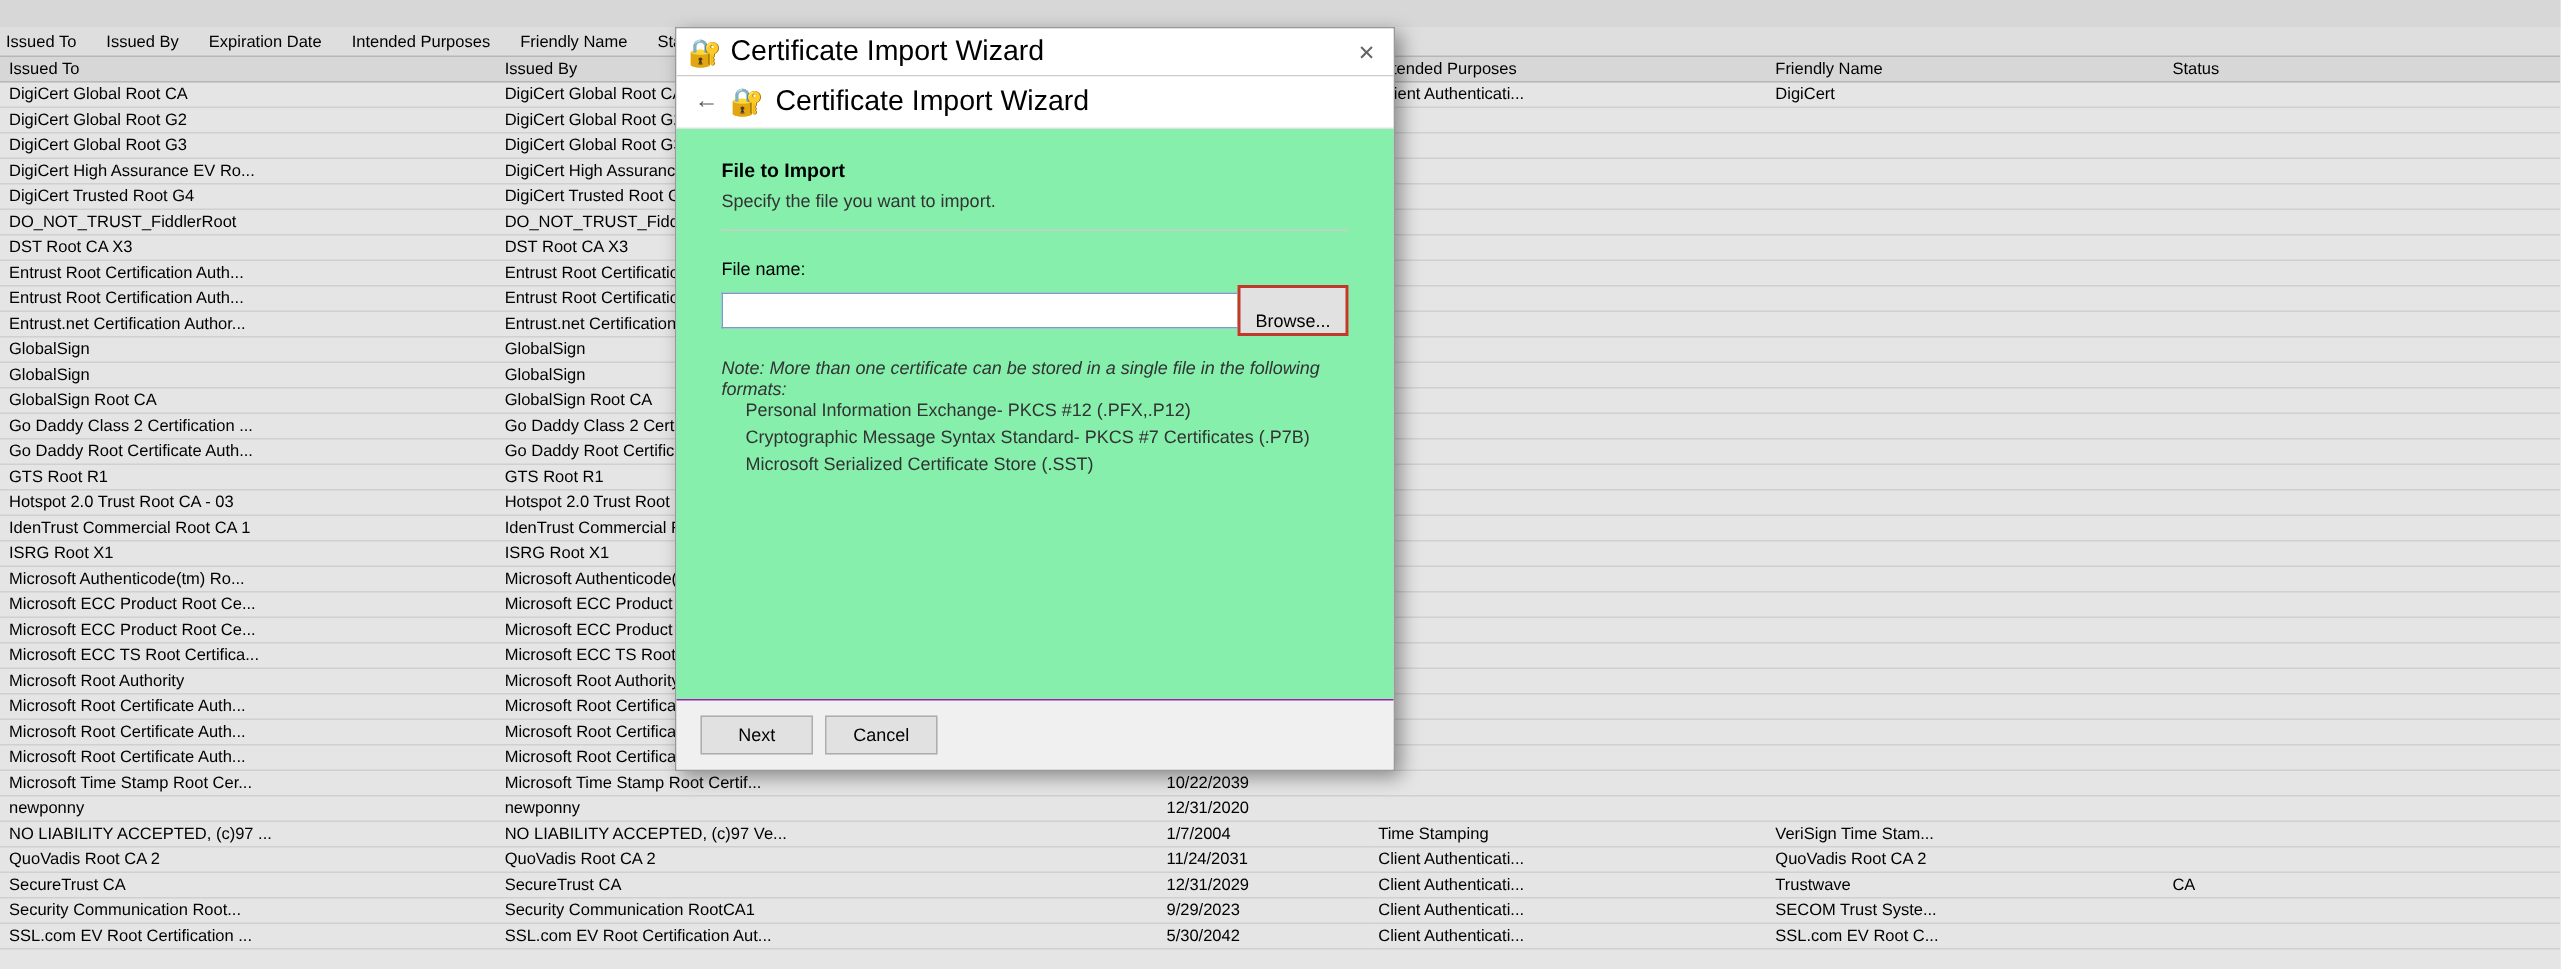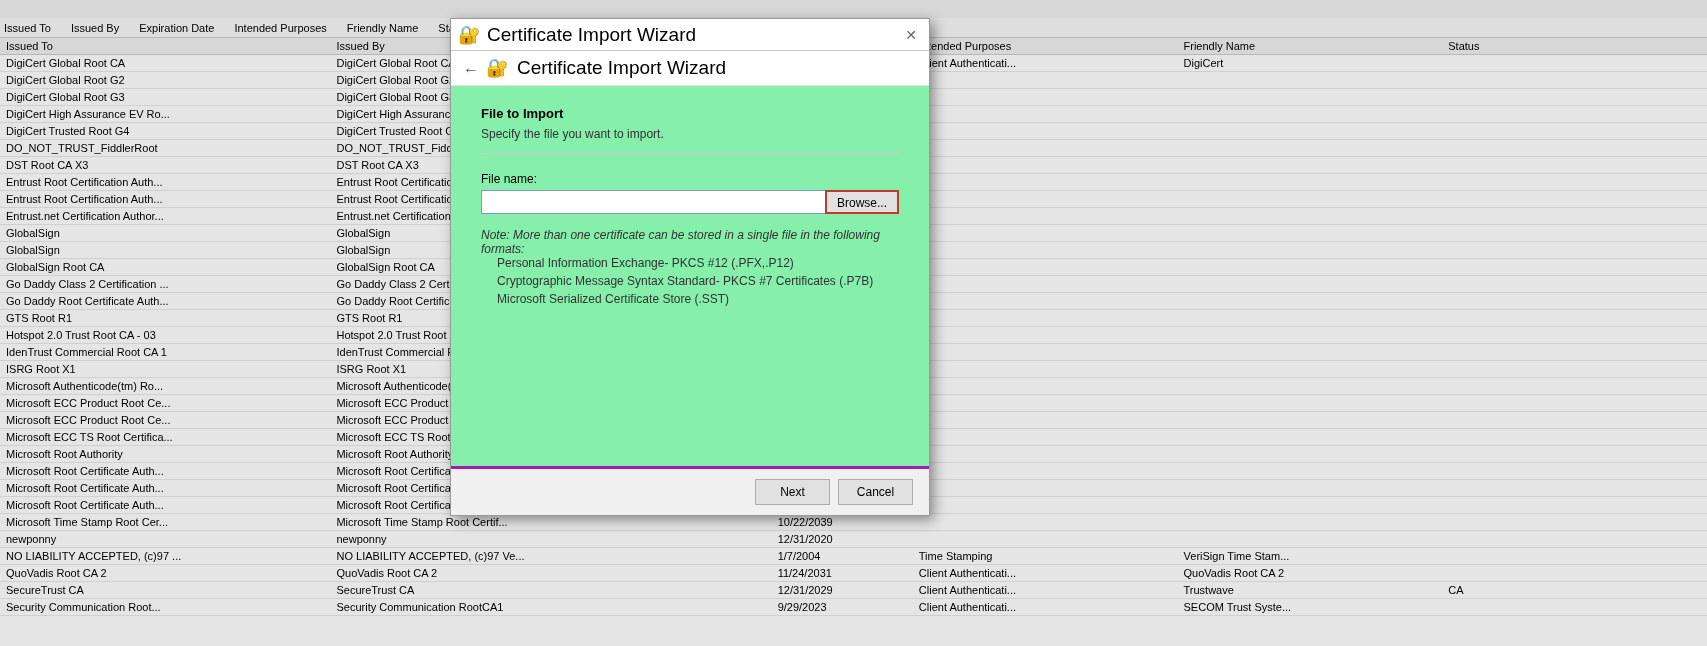--- a/index.html
+++ b/index.html
@@ -193,21 +193,21 @@
       border: 1px solid #7a9cc6;
       border-right: none;
       padding: 2px 4px;
       font-size: 12px;
       background: #fff;
       outline: none;
     }
 
     .browse-btn {
       height: 24px;
-      padding: 4px 10px;
+      padding: 15px 10px;
       background: #e1e1e1;
       border: 2px solid #c0392b;
       cursor: pointer;
       font-size: 12px;
       color: #000;
       white-space: nowrap;
     }
 
     .note-text {
       font-size: 12px;
@@ -223,24 +223,23 @@
     .format-list li {
       font-size: 12px;
       color: #333;
       margin-bottom: 4px;
     }
 
     
     .modal-footer {
       padding: 10px 16px;
       display: flex;
-      justify-content: flex-end;
       gap: 8px;
       background: #f0f0f0;
-      border-top: 3px solid #a21caf;
+      border-top: 1px solid #a21caf;
     }
 
     .footer-btn {
       min-width: 75px;
       height: 26px;
       padding: 0 12px;
       background: #e1e1e1;
       border: 1px solid #adadad;
       cursor: pointer;
       font-size: 12px;
@@ -532,20 +531,28 @@
           <td class="col6">CA</td>
         </tr>
         <tr>
           <td class="col1">Security Communication Root...</td>
           <td class="col2">Security Communication RootCA1</td>
           <td class="col3">9/29/2023</td>
           <td class="col4">Client Authenticati...</td>
           <td class="col5">SECOM Trust Syste...</td>
           <td class="col6"></td>
         </tr>
+        <tr>
+          <td class="col1">SSL.com EV Root Certification ...</td>
+          <td class="col2">SSL.com EV Root Certification Aut...</td>
+          <td class="col3">5/30/2042</td>
+          <td class="col4">Client Authenticati...</td>
+          <td class="col5">SSL.com EV Root C...</td>
+          <td class="col6"></td>
+        </tr>
       </tbody>
   </table>
 </div>
 
 <div class="modal-overlay"></div>
 
 <div class="modal">
 
   <div class="modal-titlebar">
     <div class="modal-titlebar-left">

